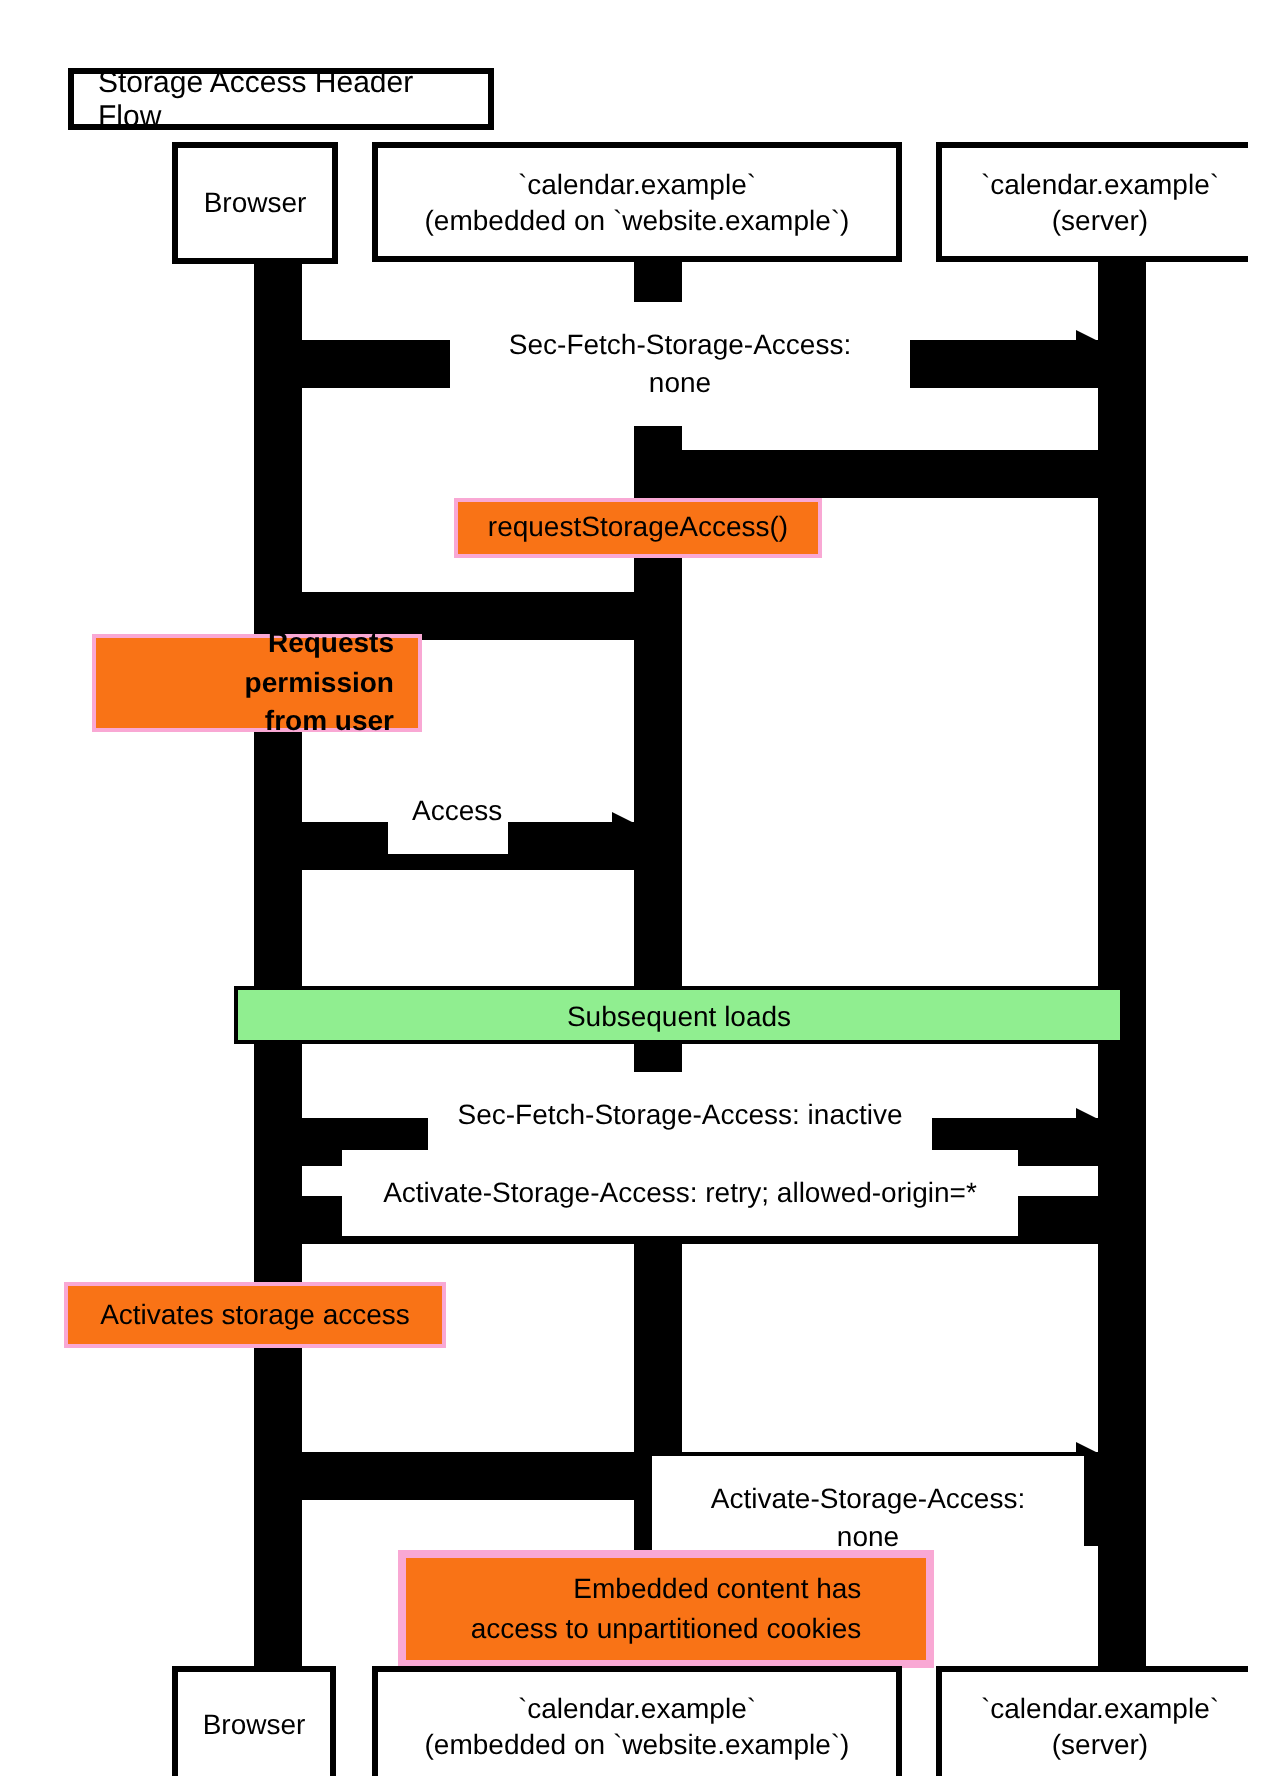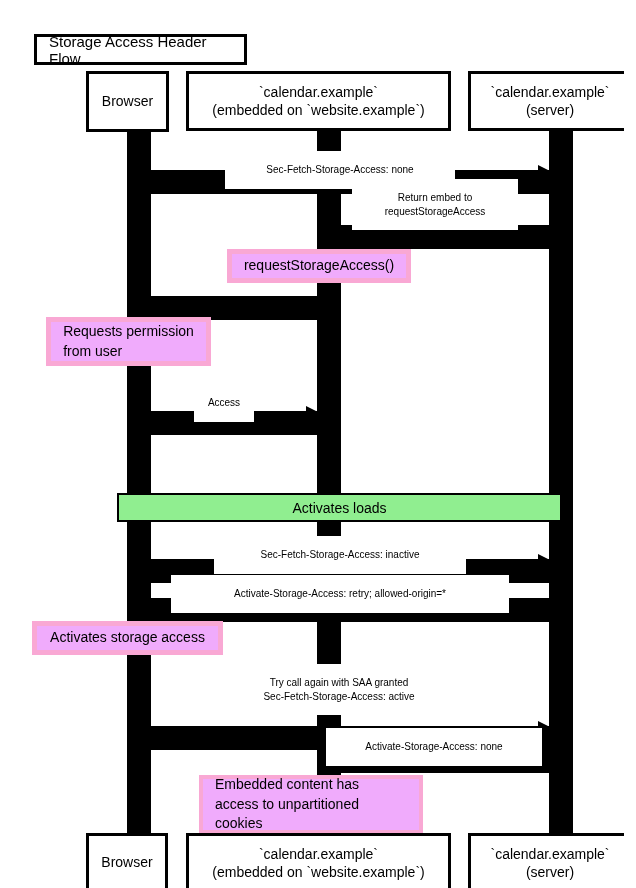--- a/index.html
+++ b/index.html
@@ -51,33 +51,33 @@
     top: -5.5px;
     width: 0; height: 0;
     border-top: 7px solid transparent;
     border-bottom: 7px solid transparent;
   }
   .arrow.right::after { right: -1px; border-left: 14px solid #000; }
   .arrow.left::after  { left: -1px;  border-right: 14px solid #000; }
   .msg-label {
     position: absolute;
     background: #fff;
-    font-size: 10px;
+    font-size: 14px;
     line-height: 1.35;
     text-align: center;
     white-space: pre-line;
   }
   .note {
     position: absolute;
-    background: #f0abfc;
-    border: 5px solid #f9a8d4;
+    background: #f97316;
+    border: 2px solid #f9a8d4;
     display: flex;
     align-items: center;
     justify-content: center;
-    text-align: left;
+    text-align: right;
     white-space: pre-line;
     font-size: 14px;
     line-height: 1.4;
   }
   .note.thick { border-width: 4px; }
   .band {
     position: absolute;
     left: 93px; top: 469px; width: 445px; height: 29px;
     border: 2px solid #000;
     display: flex;
@@ -96,46 +96,42 @@
   <div class="lifeline" style="left:103px;"></div>
   <div class="lifeline" style="left:293px;"></div>
   <div class="lifeline" style="left:525px;"></div>
 
   <div class="box" style="left:62px; top:47px; width:83px; height:61px;">Browser</div>
   <div class="box" style="left:162px; top:47px; width:265px; height:60px;">`calendar.example`
 (embedded on `website.example`)</div>
   <div class="box" style="left:444px; top:47px; width:164px; height:60px;">`calendar.example`
 (server)</div>
 
-  <div class="band" style="background-color: rgb(144, 238, 144);">Activates loads</div>
+  <div class="band" style="background-color: rgb(144, 238, 144);">Subsequent loads</div>
 
   <div class="arrow right" style="left:105px; top:146px; width:422px;"></div>
   <div class="arrow left" style="left:295px; top:201px; width:232px;"></div>
   <div class="arrow left" style="left:105px; top:272px; width:190px;"></div>
   <div class="arrow right" style="left:105px; top:387px; width:190px;"></div>
   <div class="arrow right" style="left:105px; top:535px; width:422px;"></div>
   <div class="arrow left" style="left:105px; top:574px; width:422px;"></div>
   <div class="arrow right" style="left:105px; top:702px; width:422px;"></div>
   <div class="arrow left" style="left:295px; top:725px; width:232px;"></div>
 
   <div class="msg-label" style="left:201px; top:127px; width:230px;">Sec-Fetch-Storage-Access: none</div>
-  <div class="msg-label" style="left:328px; top:155px; width:166px;">Return embed to
-requestStorageAccess</div>
   <div class="msg-label" style="left:170px; top:360px; width:60px;">Access</div>
   <div class="msg-label" style="left:190px; top:512px; width:252px;">Sec-Fetch-Storage-Access: inactive</div>
   <div class="msg-label" style="left:147px; top:551px; width:338px;">Activate-Storage-Access: retry; allowed-origin=*</div>
-  <div class="msg-label" style="left:195px; top:640px; width:240px;">Try call again with SAA granted
-Sec-Fetch-Storage-Access: active</div>
   <div class="msg-label" style="left:302px; top:704px; width:216px;">Activate-Storage-Access: none</div>
 
   <div class="note" style="left:203px; top:225px; width:184px; height:30px;">requestStorageAccess()</div>
-  <div class="note" style="left:22px; top:293px; width:165px; height:49px;">Requests permission
+  <div class="note" style="left:22px; top:293px; width:165px; height:49px;font-weight:bold;">Requests permission
 from user</div>
-  <div class="note" style="left:8px; top:597px; width:191px; height:33px;">Activates storage access</div>
-  <div class="note thick" style="left:175px; top:751px; width:224px; height:59px;">Embedded content has
+  <div class="note" style="left:8px; top:617px; width:191px; height:33px;">Activates storage access</div>
+  <div class="note thick" style="left:175px; top:751px; width:268px; height:59px;">Embedded content has
 access to unpartitioned cookies</div>
 
   <div class="box" style="left:62px; top:809px; width:82px; height:59px;">Browser</div>
   <div class="box" style="left:162px; top:809px; width:265px; height:60px;">`calendar.example`
 (embedded on `website.example`)</div>
   <div class="box" style="left:444px; top:809px; width:164px; height:60px;">`calendar.example`
 (server)</div>
 
 </div>
 

